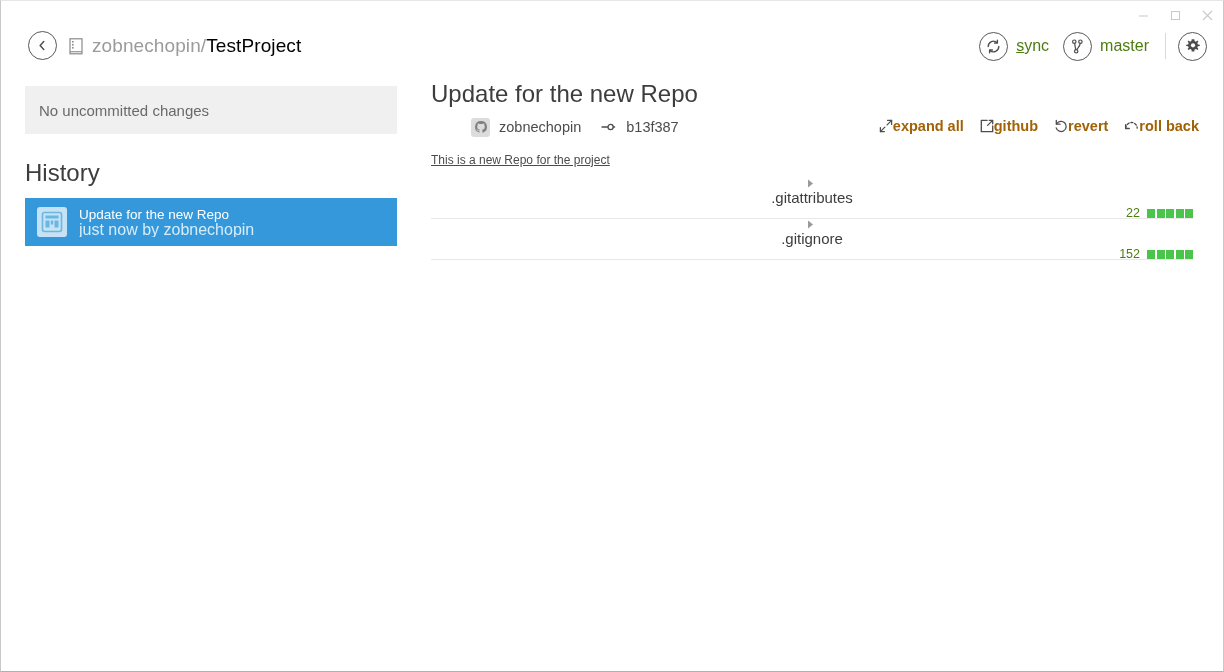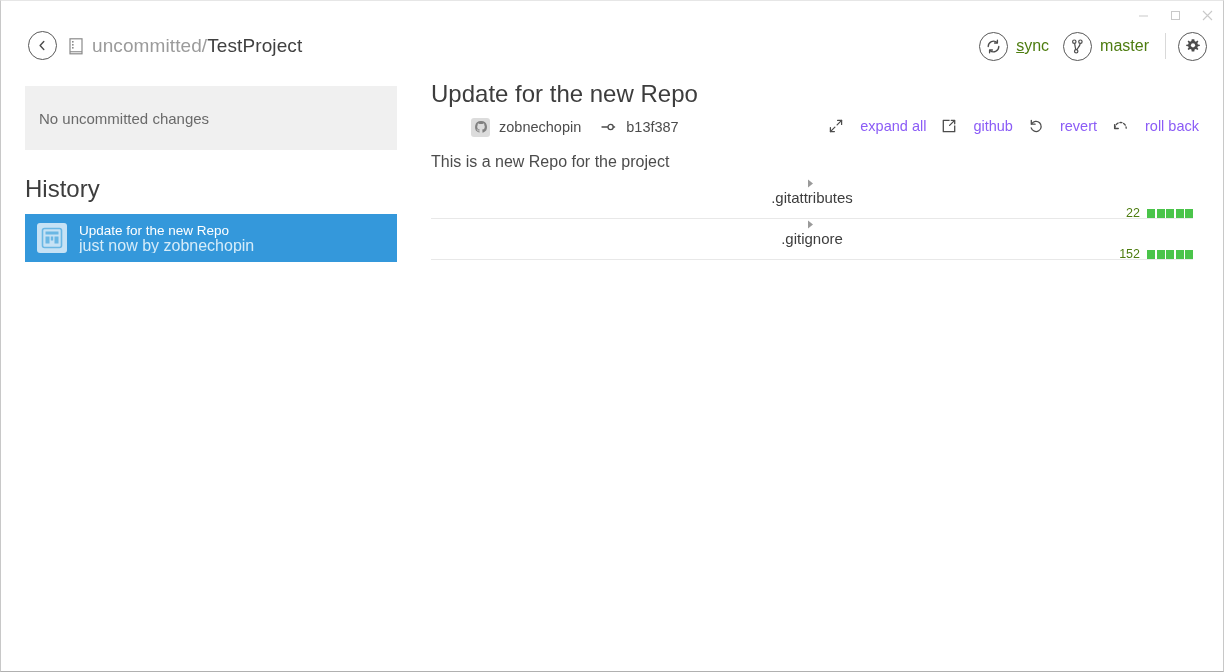--- a/index.html
+++ b/index.html
@@ -74,21 +74,21 @@
     align-items: center;
     height: 28px;
   }
   .repo-icon { margin-right: 8px; display: block; }
   .repo-name {
     font-size: 19px;
     color: #9b9b9b;
     letter-spacing: 0.1px;
     white-space: nowrap;
   }
-  .repo-name .proj { color: #404040; }
+  .repo-name .proj { color: #000000; }
 
   .top-actions {
     position: absolute;
     right: 16px;
     top: 8px;
     display: flex;
     align-items: center;
     height: 30px;
   }
   .round-btn {
@@ -125,21 +125,21 @@
   }
 
   
   .sidebar {
     position: absolute;
     left: 24px;
     top: 85px;
     width: 372px;
   }
   .uncommitted {
-    height: 64px;
+    height: 48px;
     background: #f0f0f0;
     display: flex;
     align-items: center;
     padding-left: 14px;
     box-sizing: border-box;
   }
   .uncommitted span {
     font-size: 15px;
     color: #6a6a6a;
   }
@@ -225,42 +225,44 @@
   }
   .sha-wrap { display: flex; align-items: center; }
   .sha {
     font-size: 14.5px;
     color: #4c4c4c;
     margin-left: 8px;
     white-space: nowrap;
   }
   .commit-desc {
     margin-top: 16px;
-    font-size: 16px;
+    font-size: 12px;
     color: #4c4c4c;
+    text-decoration: underline;
   }
 
   .main-actions {
     position: absolute;
     right: 0;
     top: 36px;
     display: flex;
     align-items: center;
     height: 22px;
   }
   .main-action {
     display: flex;
     align-items: center;
     margin-left: 16px;
   }
   .main-action span {
     font-size: 14.5px;
-    color: #8b5cf6;
-    margin-left: 17px;
-    white-space: nowrap;
+    color: #a16207;
+    margin-left: 0;
+    white-space: nowrap;
+    font-weight: bold;
   }
 
   
   .files {
     position: absolute;
     left: 430px;
     top: 177px;
     width: 762px;
   }
   .file-row {
@@ -337,21 +339,21 @@
     </div>
 
     <div class="repo-title">
       <svg class="repo-icon" width="15" height="17" viewBox="0 0 15 17" aria-hidden="true">
         <rect x="1" y="0.8" width="12" height="15" fill="none" stroke="#8a8a8a" stroke-width="1.2"></rect>
         <rect x="3" y="3" width="1.6" height="1.6" fill="#8a8a8a"></rect>
         <rect x="3" y="6" width="1.6" height="1.6" fill="#8a8a8a"></rect>
         <rect x="3" y="9" width="1.6" height="1.6" fill="#8a8a8a"></rect>
         <rect x="1" y="13.2" width="12" height="1.1" fill="#8a8a8a"></rect>
       </svg>
-      <div class="repo-name"><span>uncommitted/</span><span class="proj">TestProject</span></div>
+      <div class="repo-name"><span>zobnechopin/</span><span class="proj">TestProject</span></div>
     </div>
 
     <div class="top-actions">
 
       <div class="top-action">
         <div class="round-btn">
           <svg width="17" height="17" viewBox="0 0 17 17" aria-hidden="true">
             <path d="M3.2 8.5a5.3 5.3 0 0 1 8.9-3.9" stroke="#4c4c4c" stroke-width="1.35" fill="none" stroke-linecap="round"></path>
             <path d="M13.8 8.5a5.3 5.3 0 0 1-8.9 3.9" stroke="#4c4c4c" stroke-width="1.35" fill="none" stroke-linecap="round"></path>
             <path d="M12.4 2.2 L12.4 5.0 L9.6 5.0" stroke="#4c4c4c" stroke-width="1.35" fill="none" stroke-linecap="round" stroke-linejoin="round"></path>

